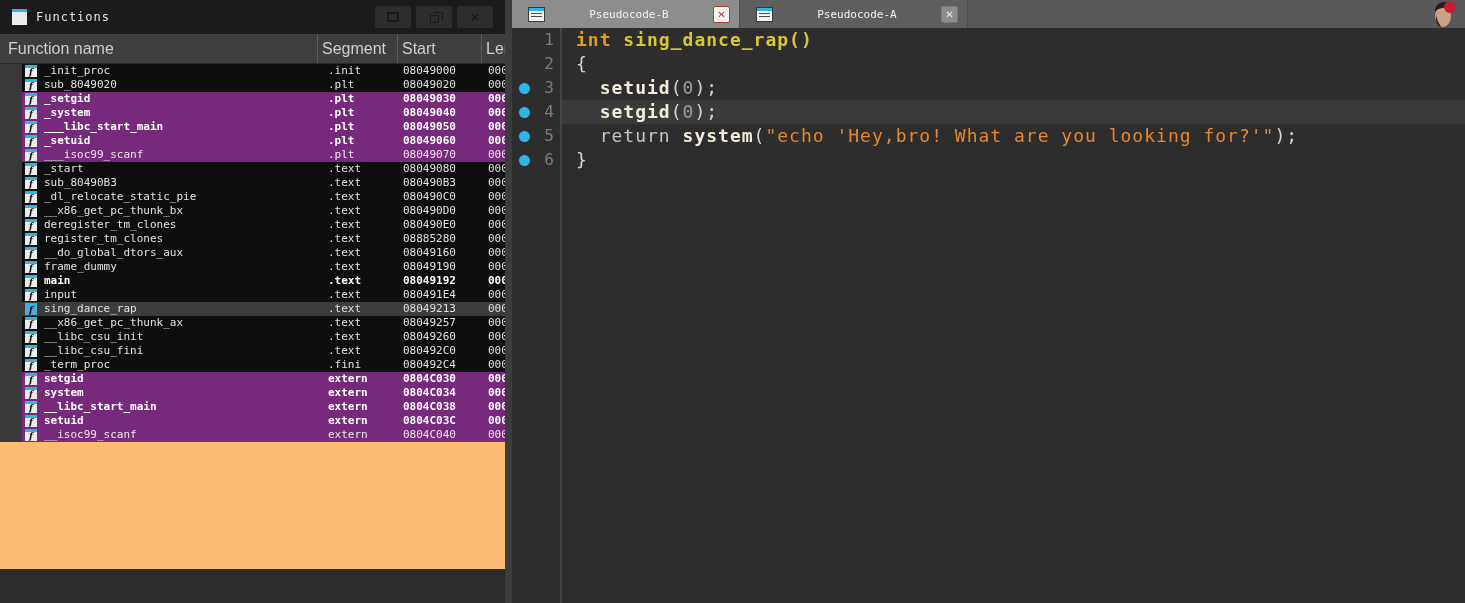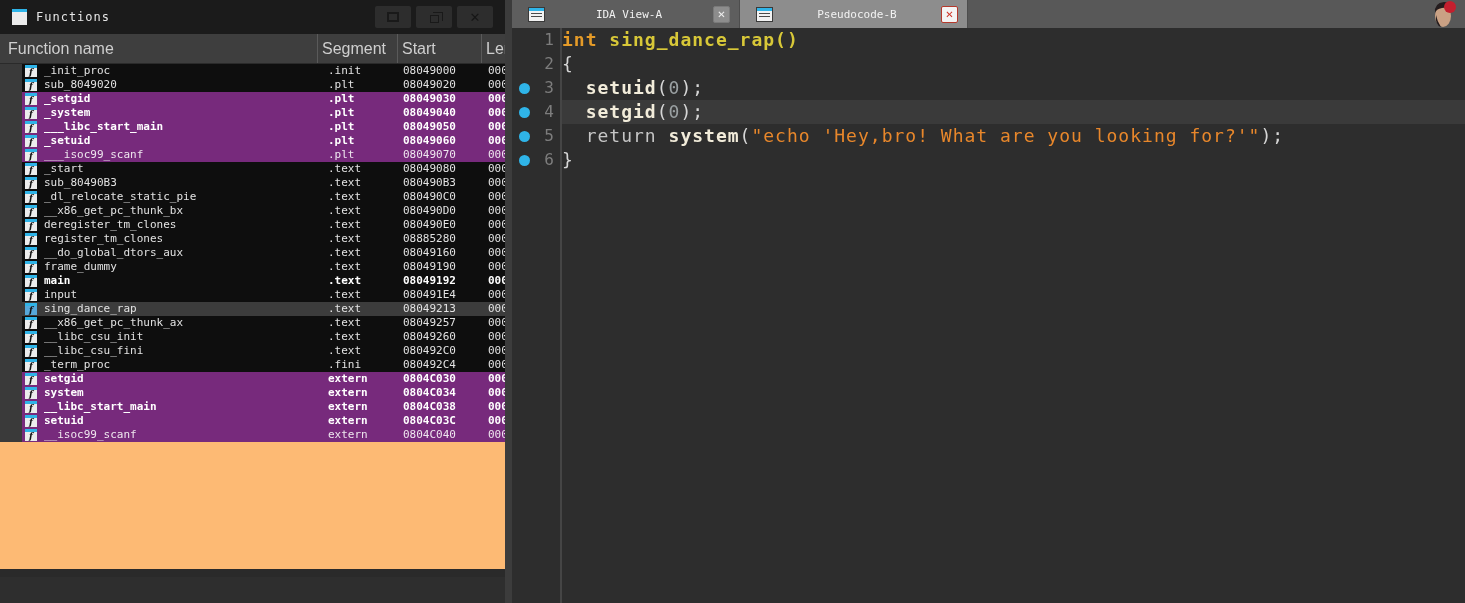--- a/index.html
+++ b/index.html
@@ -72,21 +72,21 @@
   .avatar-zone{flex:1;display:flex;align-items:center;justify-content:flex-end;padding-right:6px}
 
   
   .code{position:absolute;left:0;right:0;top:28px;bottom:0;background:var(--code-bg)}
   .code-divider{position:absolute;left:48px;top:0;bottom:0;width:2px;background:#454545}
   .cline{position:relative;height:24px;line-height:24px;white-space:pre;
     font-family:"DejaVu Sans Mono",monospace;font-size:18px;letter-spacing:1px}
   .cline .ln{position:absolute;left:0;top:0;width:42px;text-align:right;color:#7d7d7d;
     font-size:16px;letter-spacing:0}
   .cline .dot{position:absolute;left:7px;top:7px;width:11px;height:11px;border-radius:50%;background:var(--cyan)}
-  .cline .txt{position:absolute;left:50px;right:0;top:0;color:#d6d6d6}
+  .cline .txt{position:absolute;left:50px;right:0;top:0;padding-left:14px;color:#d6d6d6}
   .cline.hl .txt{background:#3a3a3a}
   .tk-kw{color:var(--kw);font-weight:bold}
   .tk-fn{color:var(--fn);font-weight:bold}
   .tk-call{color:var(--call);font-weight:bold}
   .tk-pl{color:#d6d6d6}
   .tk-ret{color:#c6c6c6}
   .tk-num{color:var(--num)}
   .tk-str{color:var(--str)}
 </style>
 </head>
@@ -313,28 +313,28 @@
         <div class="fp-gutter"></div>
       </div>
     <div class="fp-hscroll"></div>
   </div>
 
   <div class="splitter"></div>
 
   <div class="right">
     <div class="tabbar">
 
-    <div class="tab">
-          <div class="tab-icon"></div>
-          <div class="tab-label">IDA View-A</div>
-          <div class="tab-close" data-glyph="✕"></div>
-        </div>
         <div class="tab active">
           <div class="tab-icon"></div>
           <div class="tab-label">Pseudocode-B</div>
+          <div class="tab-close" data-glyph="✕"></div>
+        </div>
+        <div class="tab">
+          <div class="tab-icon"></div>
+          <div class="tab-label">Pseudocode-A</div>
           <div class="tab-close" data-glyph="✕"></div>
         </div>
         <div class="avatar-zone">
           <svg width="30" height="30" viewBox="0 0 30 30">
             <ellipse cx="14" cy="17" rx="8" ry="11" fill="#caa184"></ellipse>
             <path d="M6 14 Q5 4 15 3 Q24 3 23 12 Q18 8 13 9 Q7 10 6 14 Z" fill="#241c1e"></path>
             <circle cx="21" cy="8" r="6" fill="#c41f2e"></circle>
             <path d="M7 16 Q6 26 12 28 Q8 22 7 16 Z" fill="#241c1e"></path>
           </svg>
         </div>

